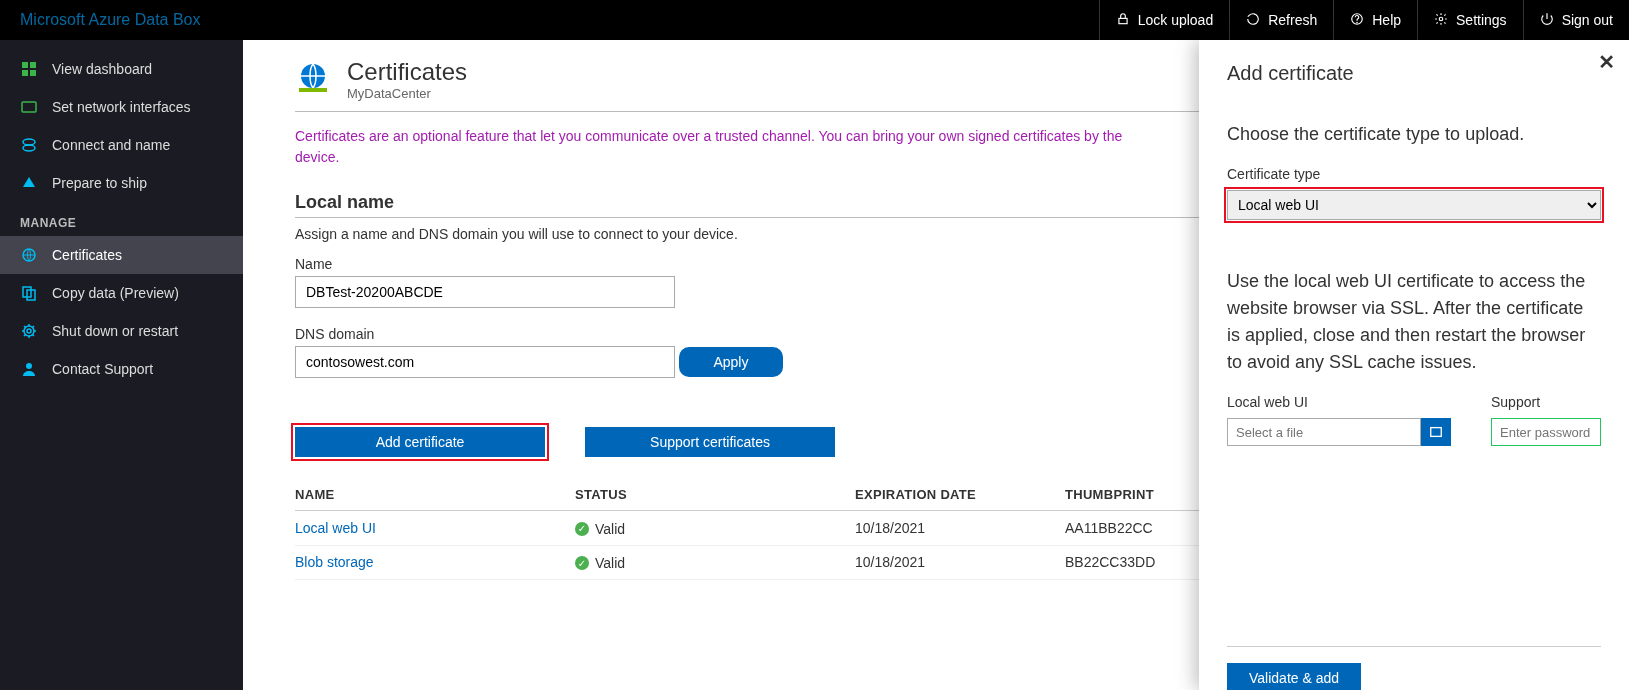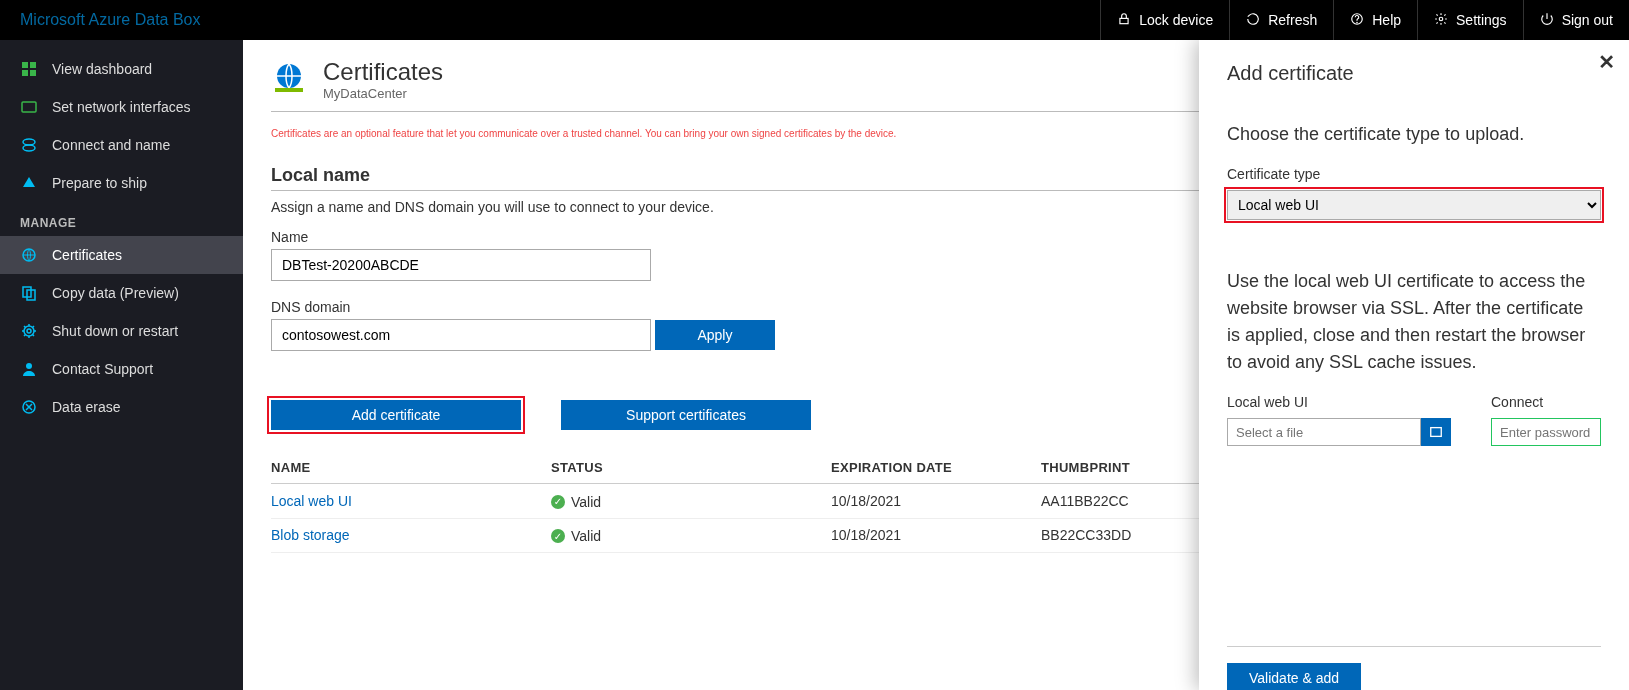--- a/index.html
+++ b/index.html
@@ -4,39 +4,39 @@
 <style>
   * { box-sizing: border-box; margin: 0; padding: 0; }
   body { font-family: "Segoe UI", Arial, sans-serif; font-size: 14px; color: #333; background: #fff; width: 1629px; height: 690px; overflow: hidden; }
   
   .topbar { height: 40px; background: #000; color: #fff; display: flex; align-items: center; }
   .brand { color: #0369a1; font-size: 16px; padding: 0 20px; flex: 1; }
   .topbar .actions { display: flex; height: 100%; }
   .topbar .action { display: flex; align-items: center; padding: 0 16px; gap: 8px; cursor: pointer; border-left: 1px solid #333; font-size: 14px; }
   .topbar .icon { display: inline-block; }
 
-  .shell { display: flex; height: 650px; }
+  .shell { display: flex; height: 650px; gap: 24px; }
   .sidebar { width: 243px; background: #1b1c23; color: #ddd; padding-top: 10px; flex-shrink: 0; }
   .sidebar .nav-item { display: flex; align-items: center; gap: 14px; padding: 10px 20px; cursor: pointer; font-size: 14px; }
   .sidebar .nav-item.active { background: #43444d; color: #fff; }
   .sidebar .section-label { padding: 14px 20px 6px; color: #bbb; font-size: 12px; font-weight: 600; letter-spacing: 0.5px; }
   .sidebar .nav-icon { width: 18px; height: 18px; display: inline-flex; align-items: center; justify-content: center; }
 
   .main { flex: 1; padding: 18px 28px; overflow: hidden; position: relative; background: #fff; }
   .page-header { display: flex; align-items: center; gap: 16px; border-bottom: 1px solid #bbb; padding-bottom: 10px; margin-bottom: 14px; }
   .page-title { font-size: 24px; font-weight: 400; }
   .page-subtitle { font-size: 13px; color: #666; }
-  .intro { font-size: 10px; color: #ef4444; margin-bottom: 24px; line-height: 1.5; max-width: 860px; }
+  .intro { font-size: 14px; color: #a21caf; margin-bottom: 24px; line-height: 1.5; max-width: 860px; }
   .section-title { font-size: 18px; font-weight: 600; border-bottom: 1px solid #bbb; padding-bottom: 4px; margin-bottom: 8px; }
   .section-desc { font-size: 14px; color: #333; margin-bottom: 14px; }
   .field-label { font-size: 14px; color: #333; margin-bottom: 4px; }
   .text-input { width: 380px; height: 32px; border: 1px solid #aaa; padding: 15px 10px; font-size: 14px; background: #fff; margin-bottom: 18px; }
   .btn { border: none; color: #fff; background: #0067b8; height: 30px; padding: 0 22px; font-size: 14px; cursor: pointer; }
   .btn.wide { width: 250px; text-align: center; }
-  .btn.apply { width: 120px; margin-bottom: 50px;}
+  .btn.apply { width: 104px; margin-bottom: 50px; border-radius: 10px;}
   .btn-row { display: flex; gap: 40px; margin-bottom: 22px; }
   .btn.highlighted { outline: 2px solid #e81123; outline-offset: 2px; }
 
   table.cert { width: 100%; border-collapse: collapse; }
   table.cert th { text-align: left; font-weight: 700; font-size: 13px; color: #333; padding: 8px 0; border-bottom: 1px solid #ccc; letter-spacing: 0.3px;}
   table.cert td { padding: 8px 0; border-bottom: 1px solid #eee; font-size: 14px; }
   table.cert td a { color: #0067b8; text-decoration: none; }
   .status-ok { display:inline-flex; align-items:center; gap:6px; }
   .status-dot { width:14px; height:14px; border-radius:50%; background:#4caf50; display:inline-flex; align-items:center; justify-content:center; color:#fff; font-size:10px; }
 
@@ -61,21 +61,21 @@
 <div class="topbar">
   <div class="brand">Microsoft Azure Data Box</div>
   <div class="actions">
     <div class="action">
       <span class="icon">
         <svg width="14" height="14" viewBox="0 0 24 24" fill="none" stroke="#fff" stroke-width="2">
             <rect x="5" y="11" width="14" height="9"></rect>
             <path d="M8 11V7a4 4 0 0 1 8 0v4"></path>
           </svg>
       </span>
-      <span>Lock device</span>
+      <span>Lock upload</span>
     </div>
     <div class="action">
       <span class="icon">
         <svg width="14" height="14" viewBox="0 0 24 24" fill="none" stroke="#fff" stroke-width="2">
             <path d="M3 12a9 9 0 1 0 3-6.7L3 8"></path>
           </svg>
       </span>
       <span>Refresh</span>
     </div>
     <div class="action">
@@ -177,29 +177,20 @@
       <span>Shut down or restart</span>
     </div>
     <div class="nav-item">
       <span class="nav-icon">
           <svg width="16" height="16" viewBox="0 0 16 16">
             <circle cx="8" cy="5" r="3" fill="#00bcf2"></circle>
             <path d="M2 15c0-3 3-5 6-5s6 2 6 5" fill="#00bcf2"></path>
           </svg>
         </span>
       <span>Contact Support</span>
-    </div>
-    <div class="nav-item">
-      <span class="nav-icon">
-          <svg width="16" height="16" viewBox="0 0 16 16" fill="none" stroke="#00bcf2" stroke-width="1.5">
-            <circle cx="8" cy="8" r="6"></circle>
-            <path d="M5 5l6 6M11 5l-6 6"></path>
-          </svg>
-        </span>
-      <span>Data erase</span>
     </div>
   </div>
 
   <div class="main">
     <div class="page-header">
       <span>
         <svg width="36" height="36" viewBox="0 0 36 36">
             <circle cx="18" cy="16" r="12" fill="#0078d4"></circle>
             <path d="M6 16h24M18 4c4 5 4 19 0 24M18 4c-4 5-4 19 0 24" stroke="#fff" stroke-width="1.5" fill="none"></path>
             <rect x="4" y="28" width="28" height="4" fill="#7fba00"></rect>
@@ -276,19 +267,19 @@
       <div class="file-picker">
         <input placeholder="Select a file" style="">
         <span class="browse">
           <svg width="14" height="14" viewBox="0 0 16 16" fill="none" stroke="#fff" stroke-width="1.5">
               <rect x="2" y="3" width="12" height="10"></rect>
             </svg>
         </span>
       </div>
     </div>
     <div>
-      <div class="panel-label">Connect</div>
+      <div class="panel-label">Support</div>
       <input class="pw-input" type="password" placeholder="Enter password" style="">
     </div>
   </div>
   <hr>
   <button class="btn">Validate &amp; add</button>
 </div>
 
 </body></html>

